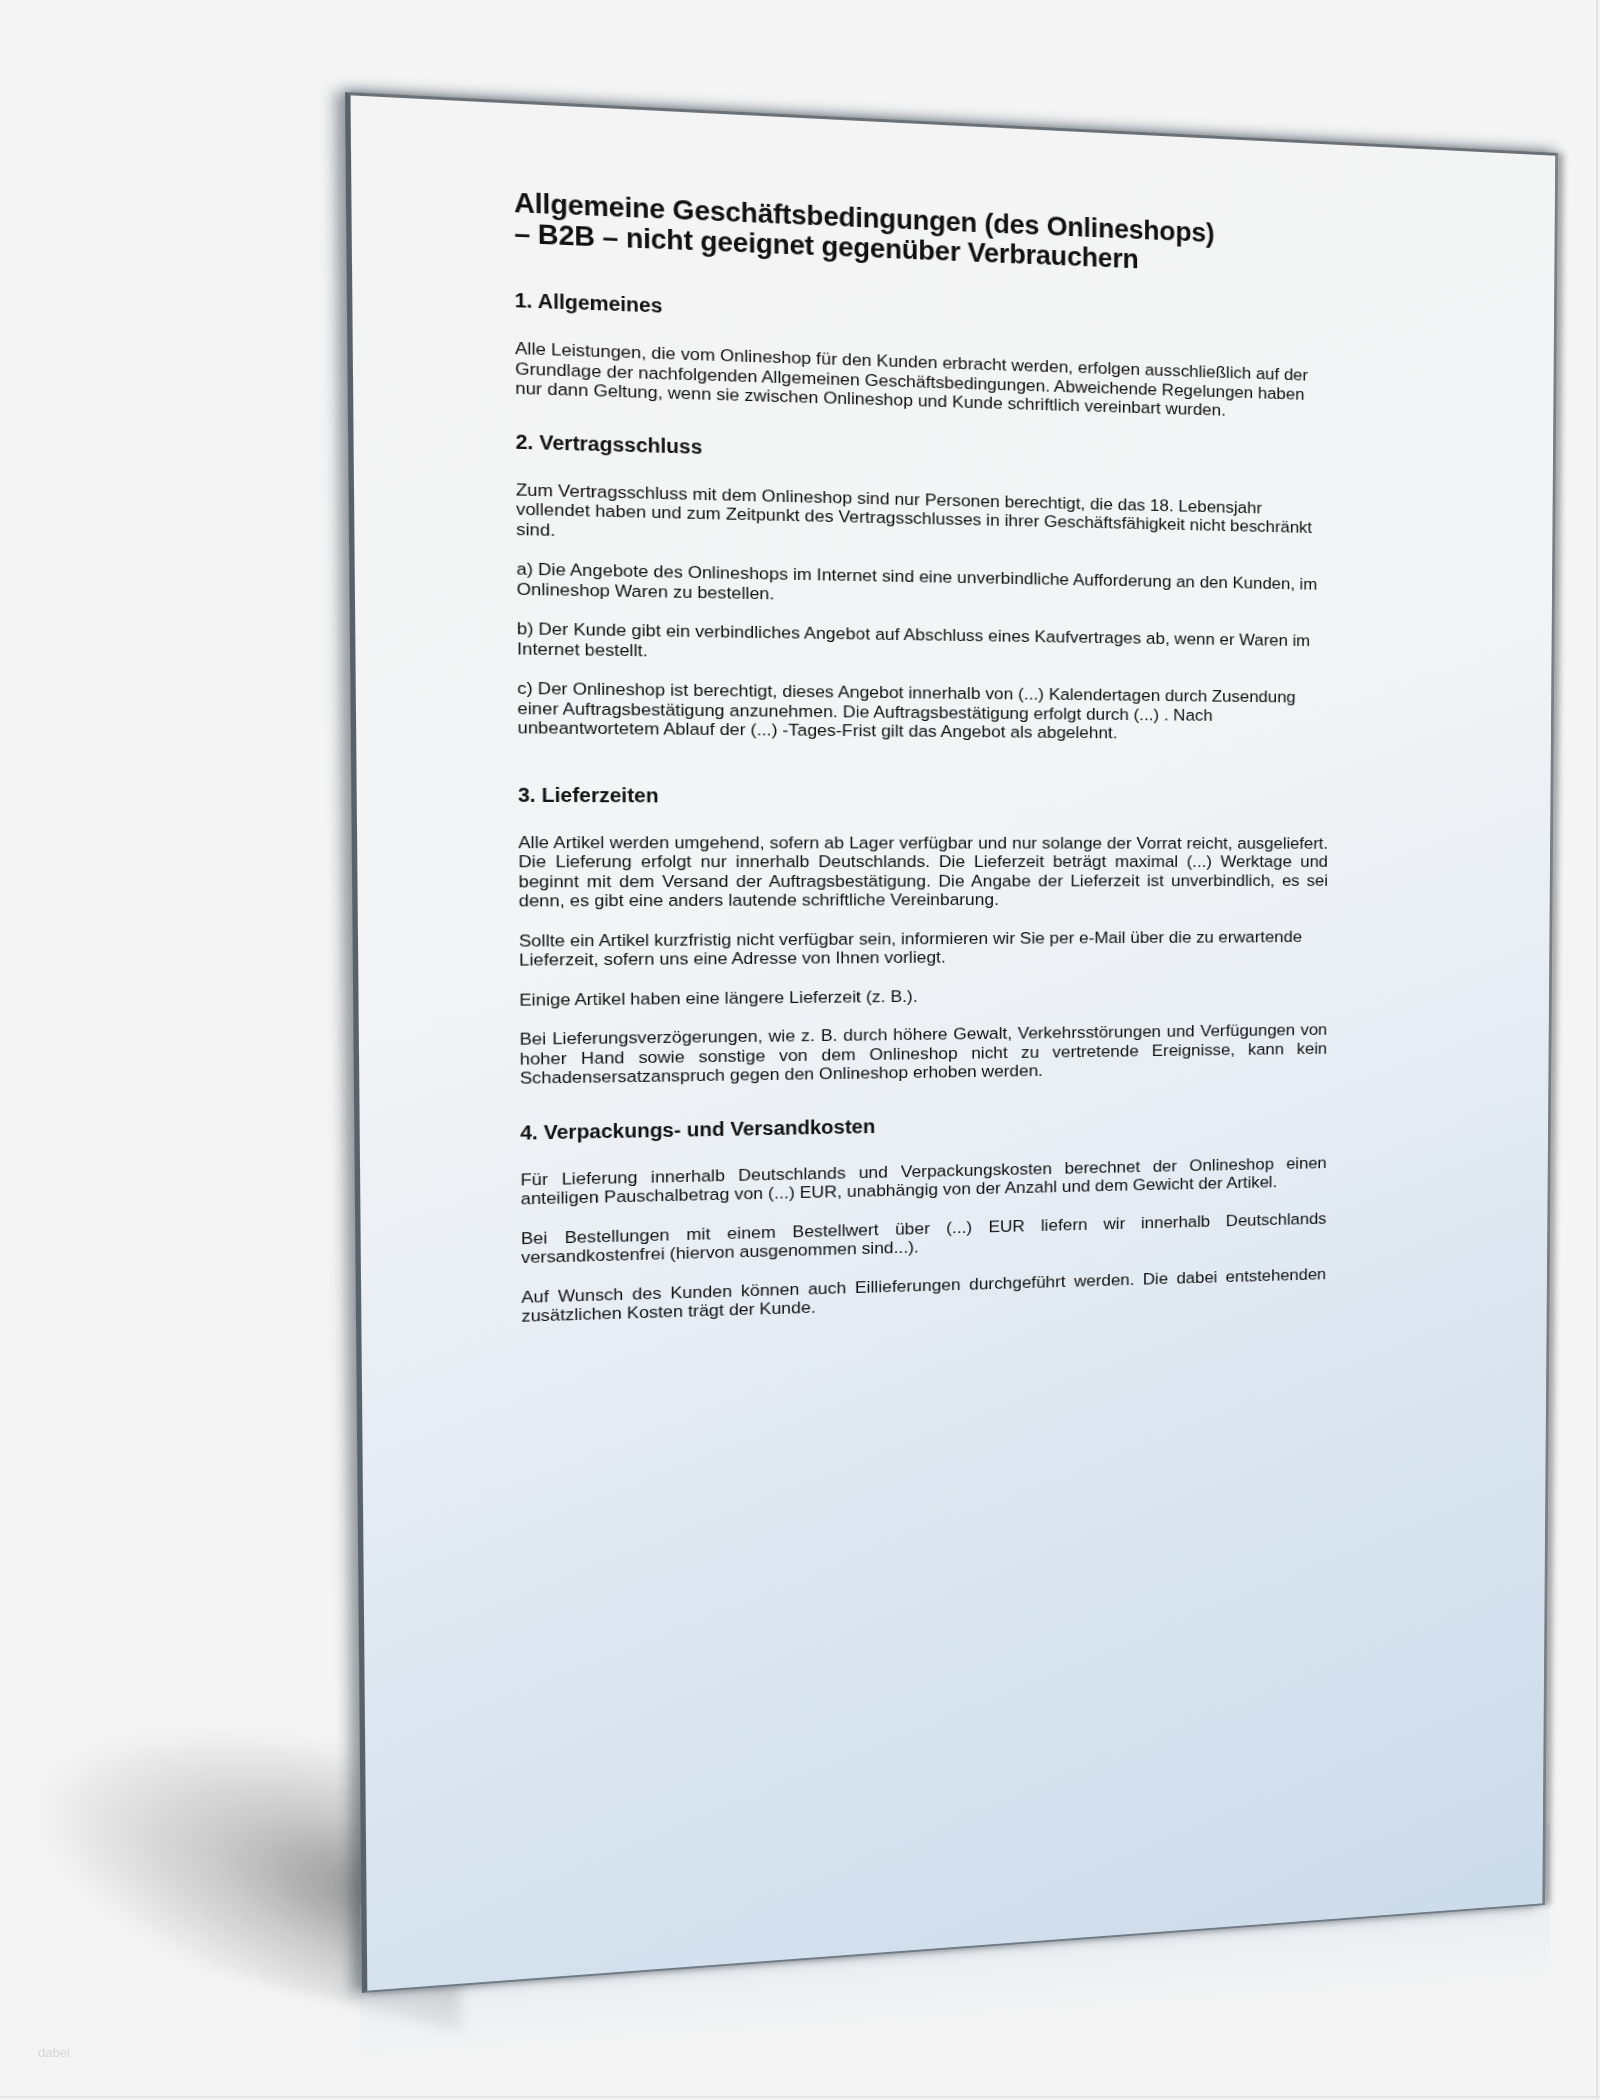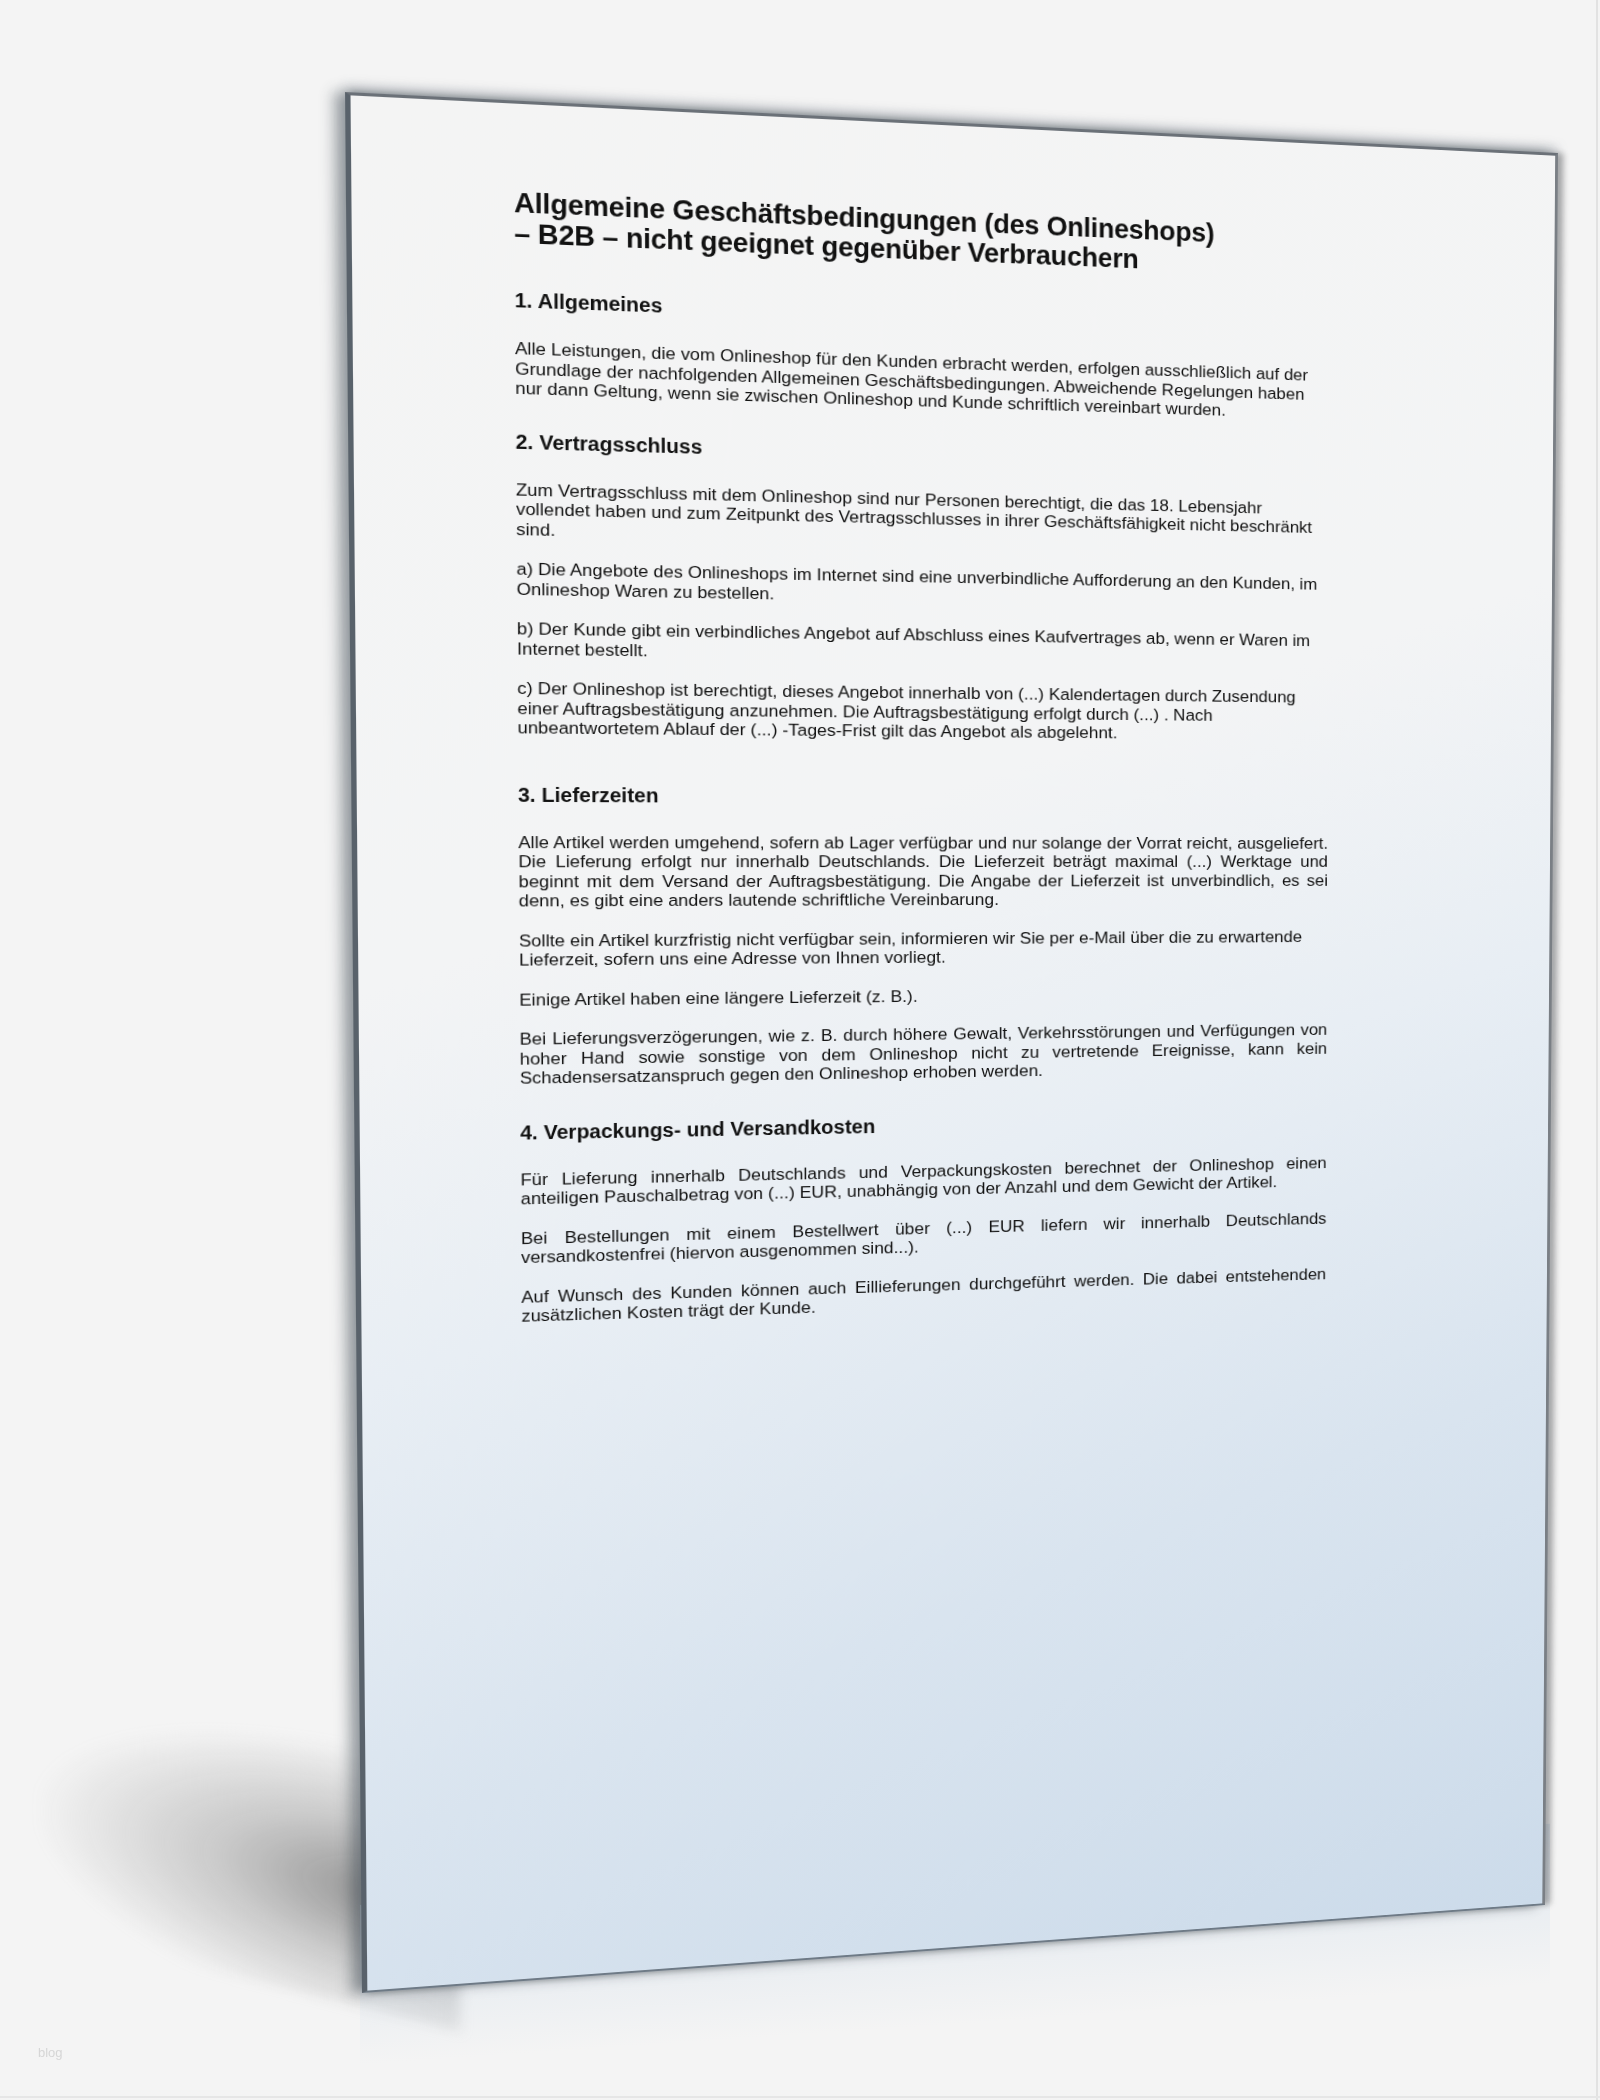--- a/index.html
+++ b/index.html
@@ -111,13 +111,13 @@
         <div class="section-heading">4. Verpackungs- und Versandkosten</div>
         <p class="para justify">Für Lieferung innerhalb Deutschlands und Verpackungskosten berechnet der Onlineshop einen anteiligen Pauschalbetrag von (...) EUR, unabhängig von der Anzahl und dem Gewicht der Artikel.</p>
         <p class="para justify">Bei Bestellungen mit einem Bestellwert über (...) EUR liefern wir innerhalb Deutschlands versandkostenfrei (hiervon ausgenommen sind...).</p>
         <p class="para justify">Auf Wunsch des Kunden können auch Eillieferungen durchgeführt werden. Die dabei entstehenden zusätzlichen Kosten trägt der Kunde.</p>
       </div>
 
     </div>
   </div>
 </div>
 
-<div class="watermark">blog</div>
+<div class="watermark">dabei</div>
 
 </body></html>

